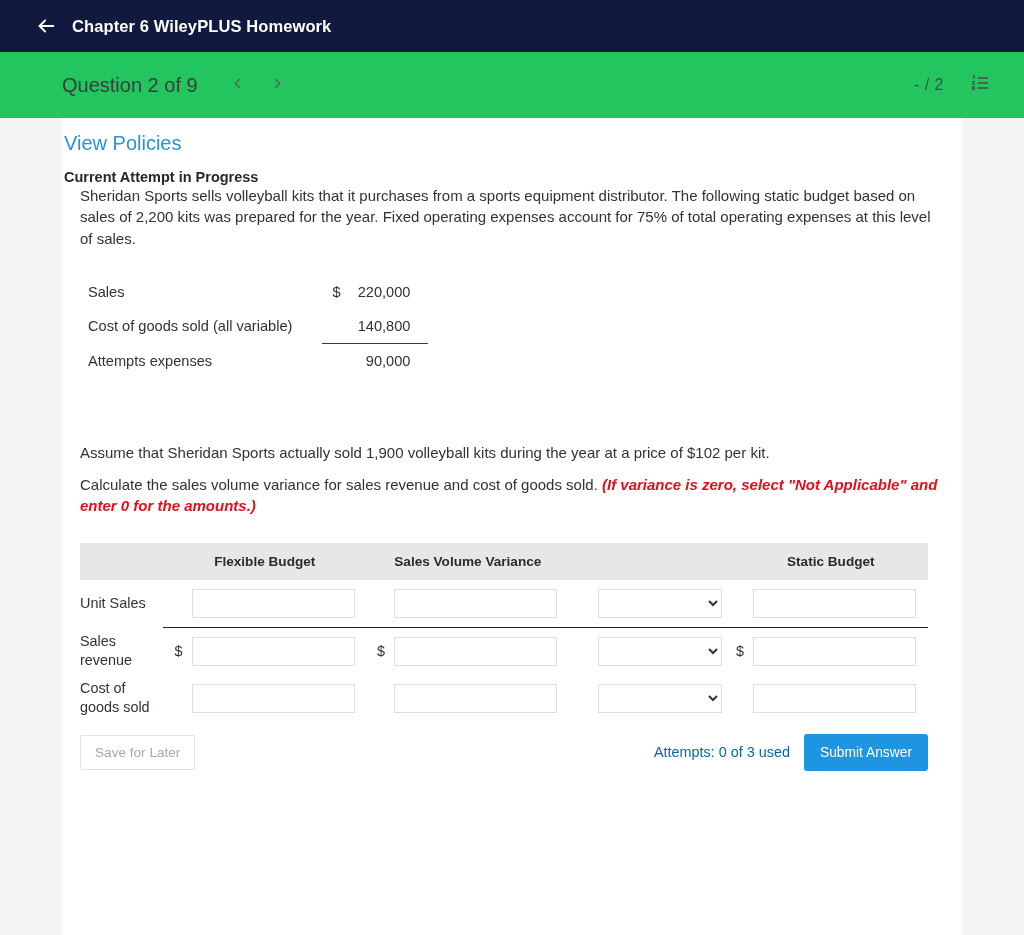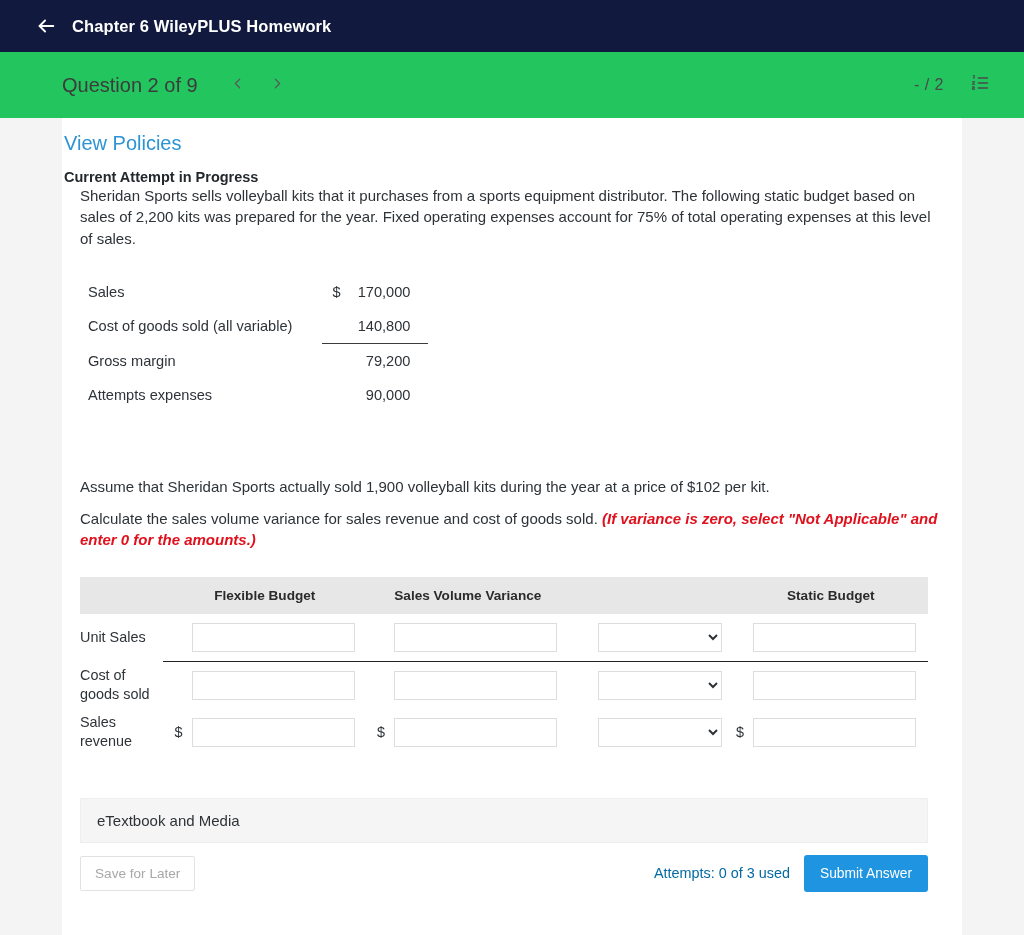--- a/index.html
+++ b/index.html
@@ -304,31 +304,26 @@
     <div class="attempt-hdr">Current Attempt in Progress</div>
 
     <div class="qtext">Sheridan Sports sells volleyball kits that it purchases from a sports equipment distributor. The following static budget based on sales of 2,200 kits was prepared for the year. Fixed operating expenses account for 75% of total operating expenses at this level of sales.</div>
 
     
     <table class="budget">
       <tbody>
         <tr>
           <td class="lbl">Sales</td>
           <td class="cur">$</td>
-          <td class="amt">170,000</td>
+          <td class="amt">220,000</td>
         </tr>
         <tr class="rule-below">
           <td class="lbl">Cost of goods sold (all variable)</td>
           <td class="cur"></td>
           <td class="amt">140,800</td>
-        </tr>
-        <tr>
-          <td class="lbl">Gross margin</td>
-          <td class="cur"></td>
-          <td class="amt">79,200</td>
         </tr>
         <tr>
           <td class="lbl">Attempts expenses</td>
           <td class="cur"></td>
           <td class="amt">90,000</td>
         </tr>
       </tbody>
     </table>
 
     <div class="qtext assume">Assume that Sheridan Sports actually sold 1,900 volleyball kits during the year at a price of $102 per kit.</div>
@@ -375,85 +370,84 @@
               </div>
             </td>
             <td class="ucell">
               <div class="cell noc">
                 <input class="ans" type="text" value="" style="">
               </div>
             </td>
           </tr>
 
           <tr>
-            <td class="rowlabel">Cost of goods sold</td>
-            <td>
-              <div class="cell noc">
-                <input class="ans" type="text" value="" style="">
-              </div>
-            </td>
-            <td>
-              <div class="cell noc">
+            <td class="rowlabel">Sales revenue</td>
+            <td>
+              <div class="cell">
+                <span class="dollar">$</span>
+                <input class="ans" type="text" value="" style="">
+              </div>
+            </td>
+            <td>
+              <div class="cell">
+                <span class="dollar">$</span>
                 <input class="ans" type="text" value="" style="">
               </div>
             </td>
             <td>
               <div class="cell noc">
                 <select class="ans-sel">
                   <option value=""></option>
                   <option>Favorable</option>
                   <option>Unfavorable</option>
                   <option>Not Applicable</option>
                 </select>
               </div>
             </td>
             <td>
-              <div class="cell noc">
-                <input class="ans" type="text" value="" style="">
-              </div>
-            </td>
-          </tr>
-
-          <tr>
-            <td class="rowlabel">Sales revenue</td>
-            <td>
               <div class="cell">
                 <span class="dollar">$</span>
                 <input class="ans" type="text" value="" style="">
               </div>
             </td>
-            <td>
-              <div class="cell">
-                <span class="dollar">$</span>
+          </tr>
+
+          <tr>
+            <td class="rowlabel">Cost of goods sold</td>
+            <td>
+              <div class="cell noc">
+                <input class="ans" type="text" value="" style="">
+              </div>
+            </td>
+            <td>
+              <div class="cell noc">
                 <input class="ans" type="text" value="" style="">
               </div>
             </td>
             <td>
               <div class="cell noc">
                 <select class="ans-sel">
                   <option value=""></option>
                   <option>Favorable</option>
                   <option>Unfavorable</option>
                   <option>Not Applicable</option>
                 </select>
               </div>
             </td>
             <td>
-              <div class="cell">
-                <span class="dollar">$</span>
+              <div class="cell noc">
                 <input class="ans" type="text" value="" style="">
               </div>
             </td>
           </tr>
         </tbody>
       </table>
     </div>
 
     
-    <div class="etext">eTextbook and Media</div>
 
     
     <div class="footer">
       <button class="btn-save">Save for Later</button>
       <div class="footer-right">
         <div class="attempts">Attempts: 0 of 3 used</div>
         <button class="btn-submit">Submit Answer</button>
       </div>
     </div>
 

